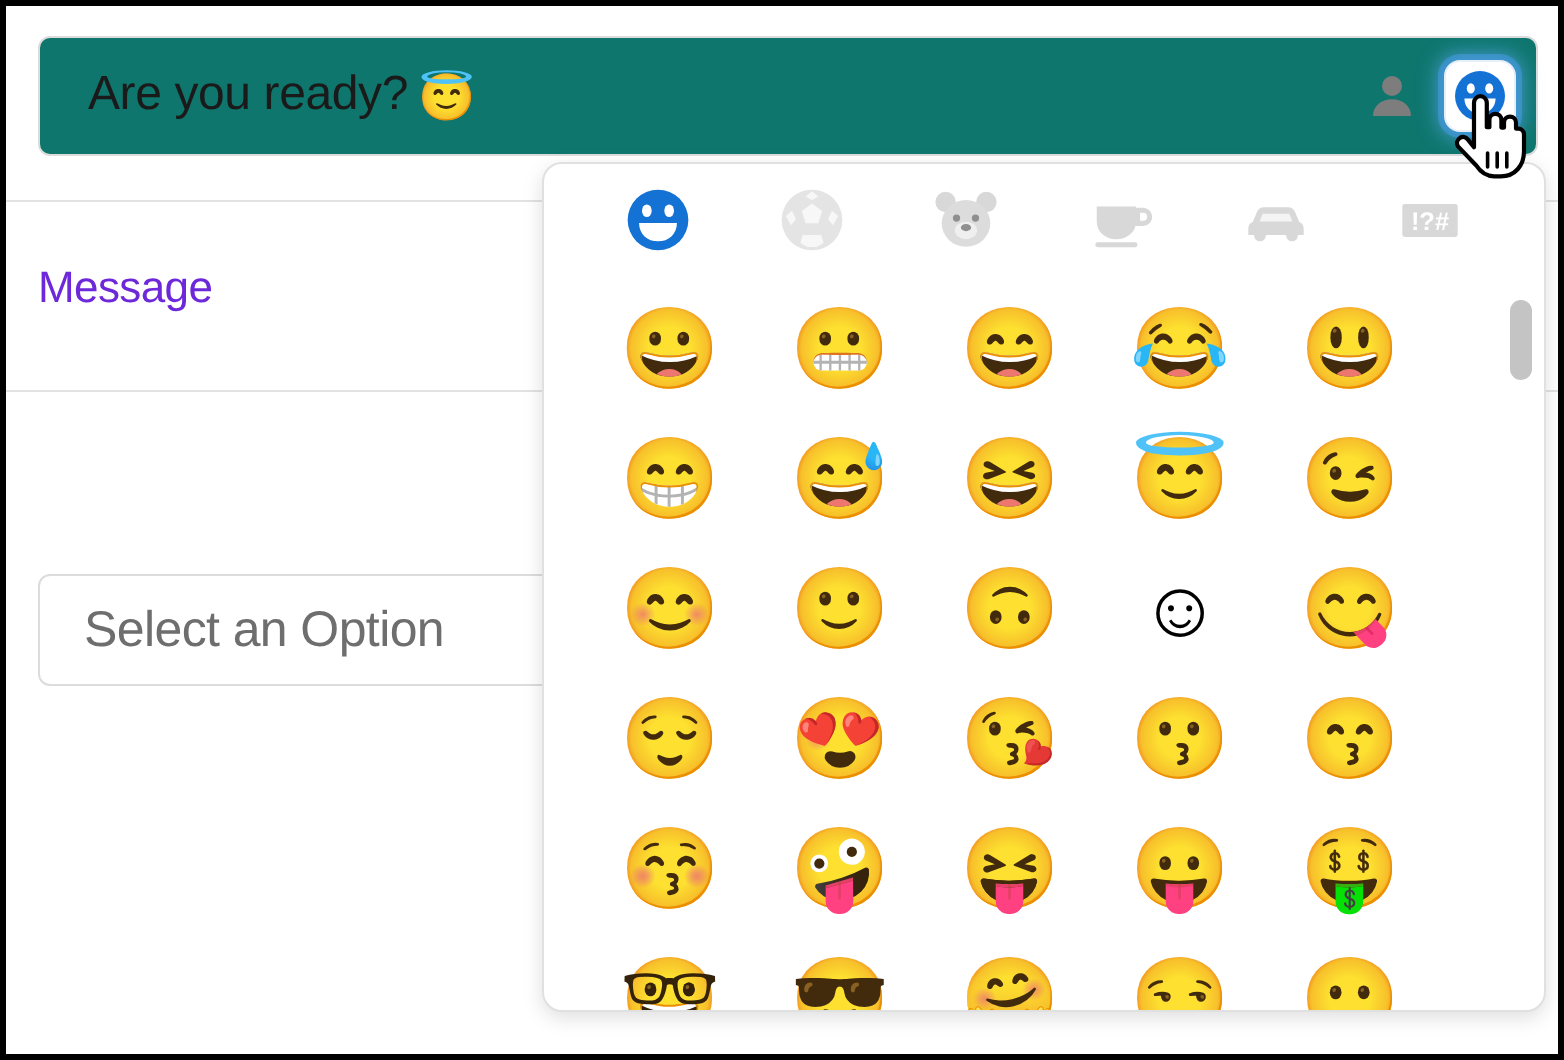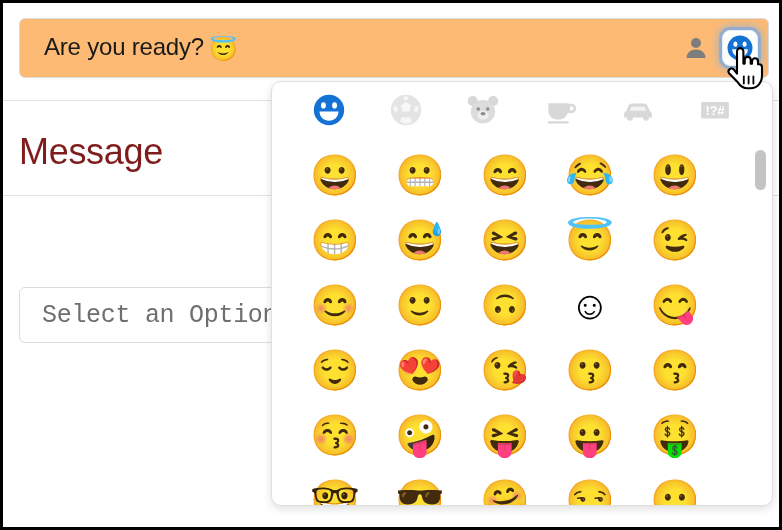--- a/index.html
+++ b/index.html
@@ -15,21 +15,21 @@
     background: #ffffff;
     border: 3px solid #000000;
     overflow: hidden;
   }
 
   
   .top-field {
     position: absolute;
     left: 16px; top: 15px;
     width: 750px; height: 60px;
-    background: #fdba74;
+    background: #0f766e;
     border: 1px solid #dcdcdc;
     border-radius: 6px;
     display: flex;
     align-items: center;
   }
   .top-field-text {
     position: absolute;
     left: 24px; top: 50%;
     transform: translateY(-50%);
     font-size: 24px;
@@ -75,22 +75,22 @@
     position: absolute;
     left: 0; width: 782px; height: 1px;
     background: #e2e2e2;
   }
   .div-1 { top: 97px; }
   .div-2 { top: 192px; }
 
   .form-label {
     position: absolute;
     left: 16px;
-    font-size: 36px;
-    color: #7f1d1d;
+    font-size: 22px;
+    color: #6d28d9;
     letter-spacing: -0.3px;
     white-space: nowrap;
   }
   .label-message { top: 128px; }
   .label-open-behavior { top: 218px; }
 
   .select-box {
     position: absolute;
     left: 16px; top: 284px;
     width: 285px; height: 56px;
@@ -99,21 +99,20 @@
     border-radius: 6px;
     display: flex;
     align-items: center;
   }
   .select-placeholder {
     padding-left: 22px;
     font-size: 25px;
     color: #6e6e6e;
     letter-spacing: -0.3px;
     white-space: nowrap;
-    font-family: Liberation Mono, monospace;
   }
 
   
   .picker {
     position: absolute;
     left: 268px; top: 78px;
     width: 502px; height: 425px;
     background: #ffffff;
     border: 1px solid #e0e0e0;
     border-top-left-radius: 10px;

